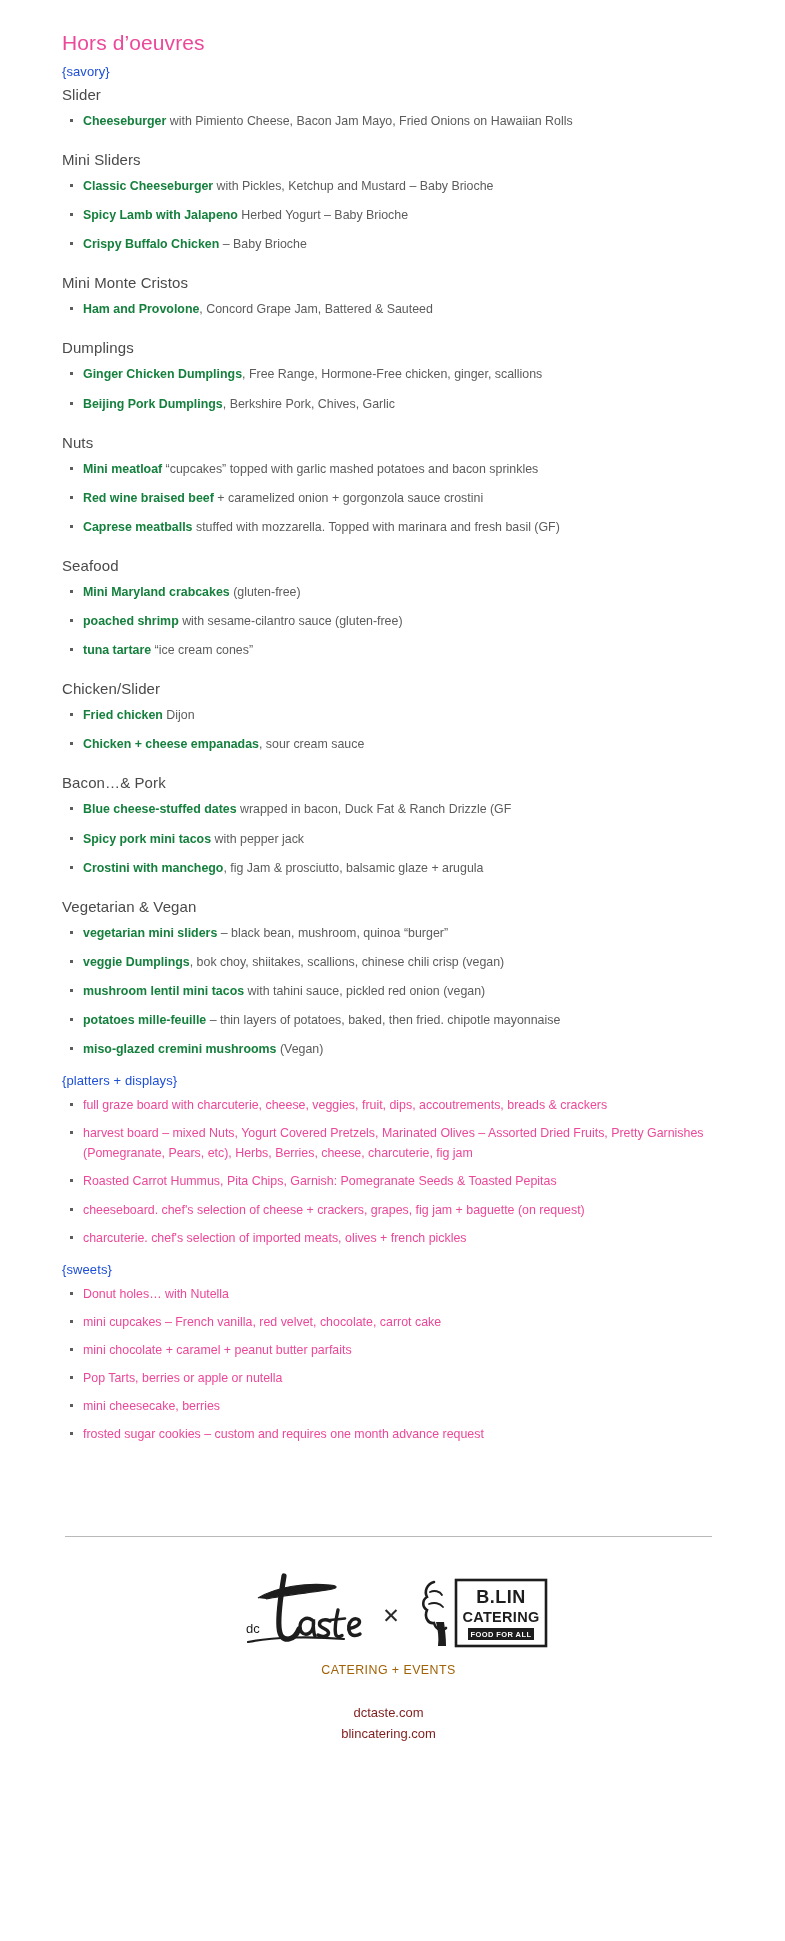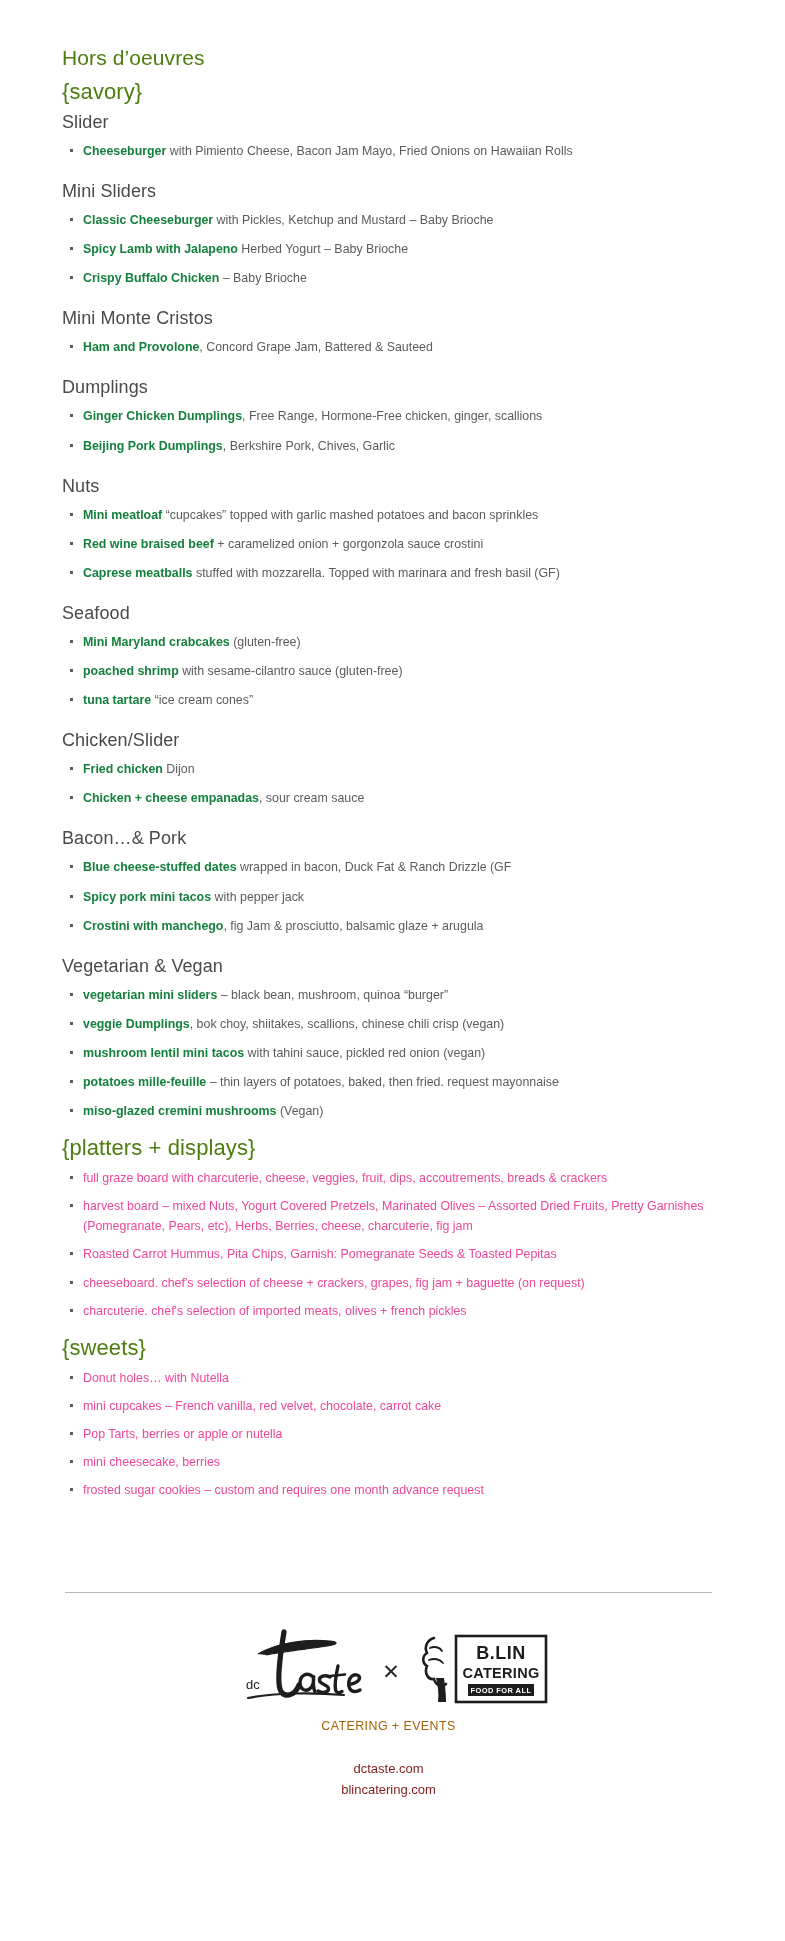--- a/index.html
+++ b/index.html
@@ -18,36 +18,36 @@
     width: 785px;
     min-height: 1941px;
     box-sizing: border-box;
     padding: 26px 70px 0 62px;
     position: relative;
   }
 
   .doc-title {
     font-size: 21px;
     font-weight: 400;
-    color: #4d7c0f;
-    margin: 20px 0 9px 0;
+    color: #ec4899;
+    margin: 5px 0 9px 0;
     letter-spacing: .1px;
   }
 
   .group-heading {
-    font-size: 22px;
+    font-size: 13px;
     font-weight: 400;
-    color: #4d7c0f;
+    color: #1d4ed8;
     margin: 14px 0 7px 0;
     letter-spacing: .1px;
   }
   .group-heading.first { margin-top: 2px; }
 
   .sub-heading {
-    font-size: 18px;
+    font-size: 15px;
     font-weight: 400;
     color: #4a4a4a;
     margin: 20px 0 8px 0;
     letter-spacing: .1px;
   }
   .sub-heading.first { margin-top: 3px; }
 
   ul.items {
     list-style: none;
     margin: 0 0 0 0;
@@ -209,21 +209,21 @@
         <li><span class="b">Crostini with manchego</span><span>, fig Jam &amp; prosciutto, balsamic glaze + arugula</span></li>
       </ul>
     </div>
 
     <div>
       <h3 class="sub-heading">Vegetarian &amp; Vegan</h3>
       <ul class="items">
         <li><span class="b">vegetarian mini sliders</span><span> – black bean, mushroom, quinoa “burger”</span></li>
         <li><span class="b">veggie Dumplings</span><span>, bok choy, shiitakes, scallions, chinese chili crisp (vegan)</span></li>
         <li><span class="b">mushroom lentil mini tacos</span><span> with tahini sauce, pickled red onion (vegan)</span></li>
-        <li><span class="b">potatoes mille-feuille</span><span> – thin layers of potatoes, baked, then fried. request mayonnaise</span></li>
+        <li><span class="b">potatoes mille-feuille</span><span> – thin layers of potatoes, baked, then fried. chipotle mayonnaise</span></li>
         <li><span class="b">miso-glazed cremini mushrooms</span><span> (Vegan)</span></li>
       </ul>
     </div>
   </div>
 
   <div class="section-block platters">
     <h2 class="group-heading">{platters + displays}</h2>
     <ul class="items plain">
       <li>full graze board with charcuterie, cheese, veggies, fruit, dips, accoutrements, breads &amp; crackers</li>
       <li>harvest board – mixed Nuts, Yogurt Covered Pretzels, Marinated Olives – Assorted Dried Fruits, Pretty Garnishes (Pomegranate, Pears, etc), Herbs, Berries, cheese, charcuterie, fig jam</li>
@@ -231,20 +231,21 @@
       <li>cheeseboard. chef's selection of cheese + crackers, grapes, fig jam + baguette (on request)</li>
       <li>charcuterie. chef's selection of imported meats, olives + french pickles</li>
     </ul>
   </div>
 
   <div class="section-block sweets">
     <h2 class="group-heading">{sweets}</h2>
     <ul class="items plain">
       <li>Donut holes… with Nutella</li>
       <li>mini cupcakes – French vanilla, red velvet, chocolate, carrot cake</li>
+      <li>mini chocolate + caramel + peanut butter parfaits</li>
       <li>Pop Tarts, berries or apple or nutella</li>
       <li>mini cheesecake, berries</li>
       <li>frosted sugar cookies – custom and requires one month advance request</li>
     </ul>
   </div>
 
   <div class="footer">
     <div class="footer-rule"></div>
 
     <div class="logos">

